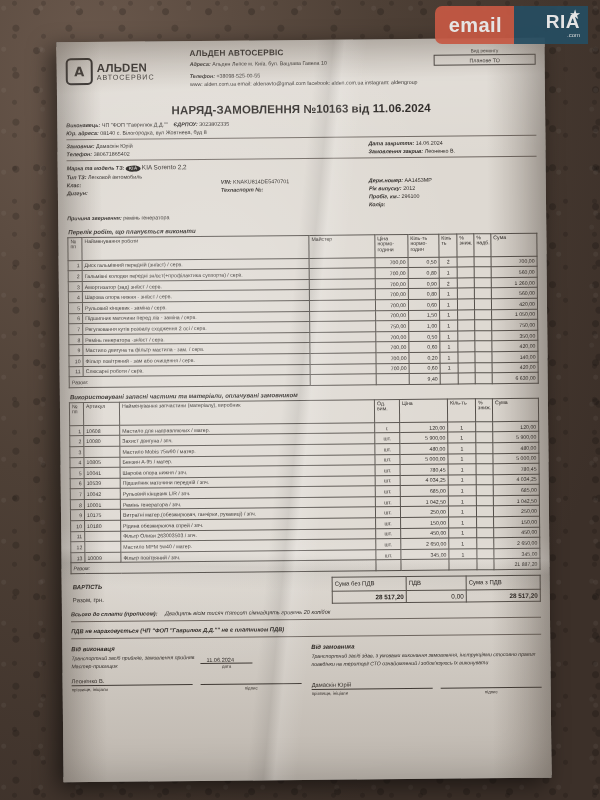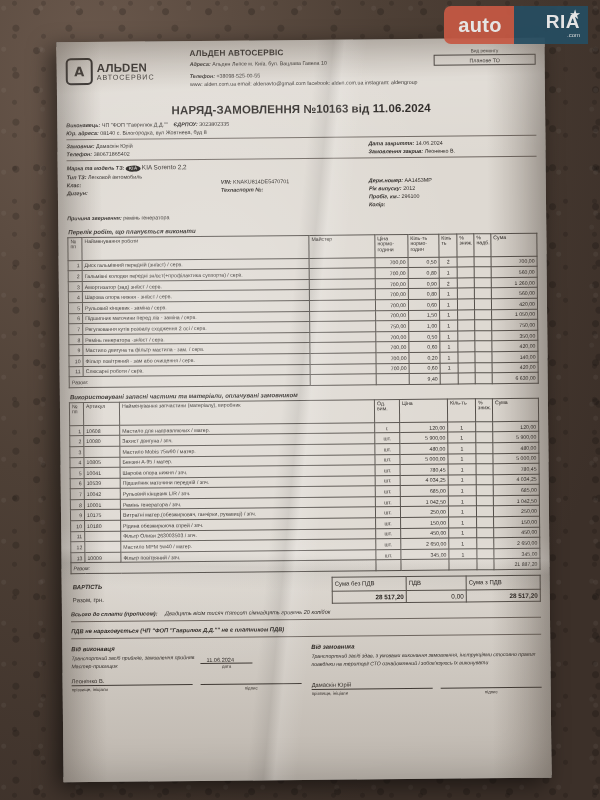--- a/index.html
+++ b/index.html
@@ -134,21 +134,21 @@
   .sign .caps{display:flex;gap:8px;margin-top:1px;}
   .sign .caps .c1{flex:1.2;border-top:.6px solid #3a3531;font-size:4.4px;padding-top:.5px;}
   .sign .caps .c2{flex:1;border-top:.6px solid #3a3531;font-size:4.4px;padding-top:.5px;text-align:center;}
 </style>
 </head>
 <body>
 
 <div id="surface"></div>
 
 <div id="wm">
-  <div class="auto">auto</div>
+  <div class="auto">email</div>
   <div class="ria">
     <span class="star">★</span>
     <span class="riatxt">RIA</span>
     <span class="com">.com</span>
   </div>
 </div>
 
 <div id="paper">
  <div class="inner">
 

